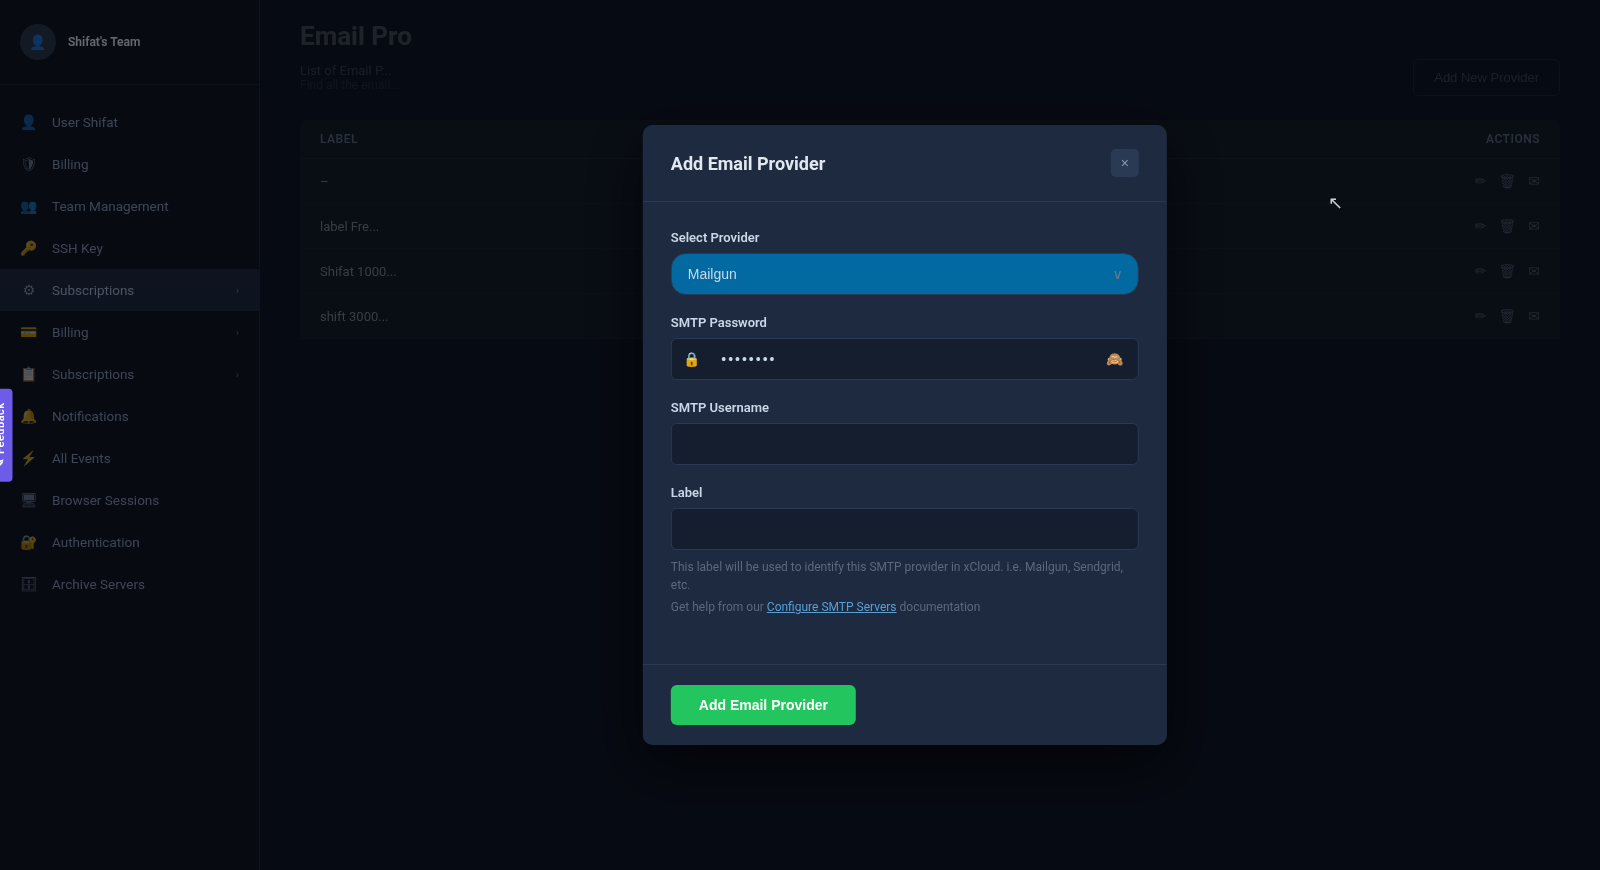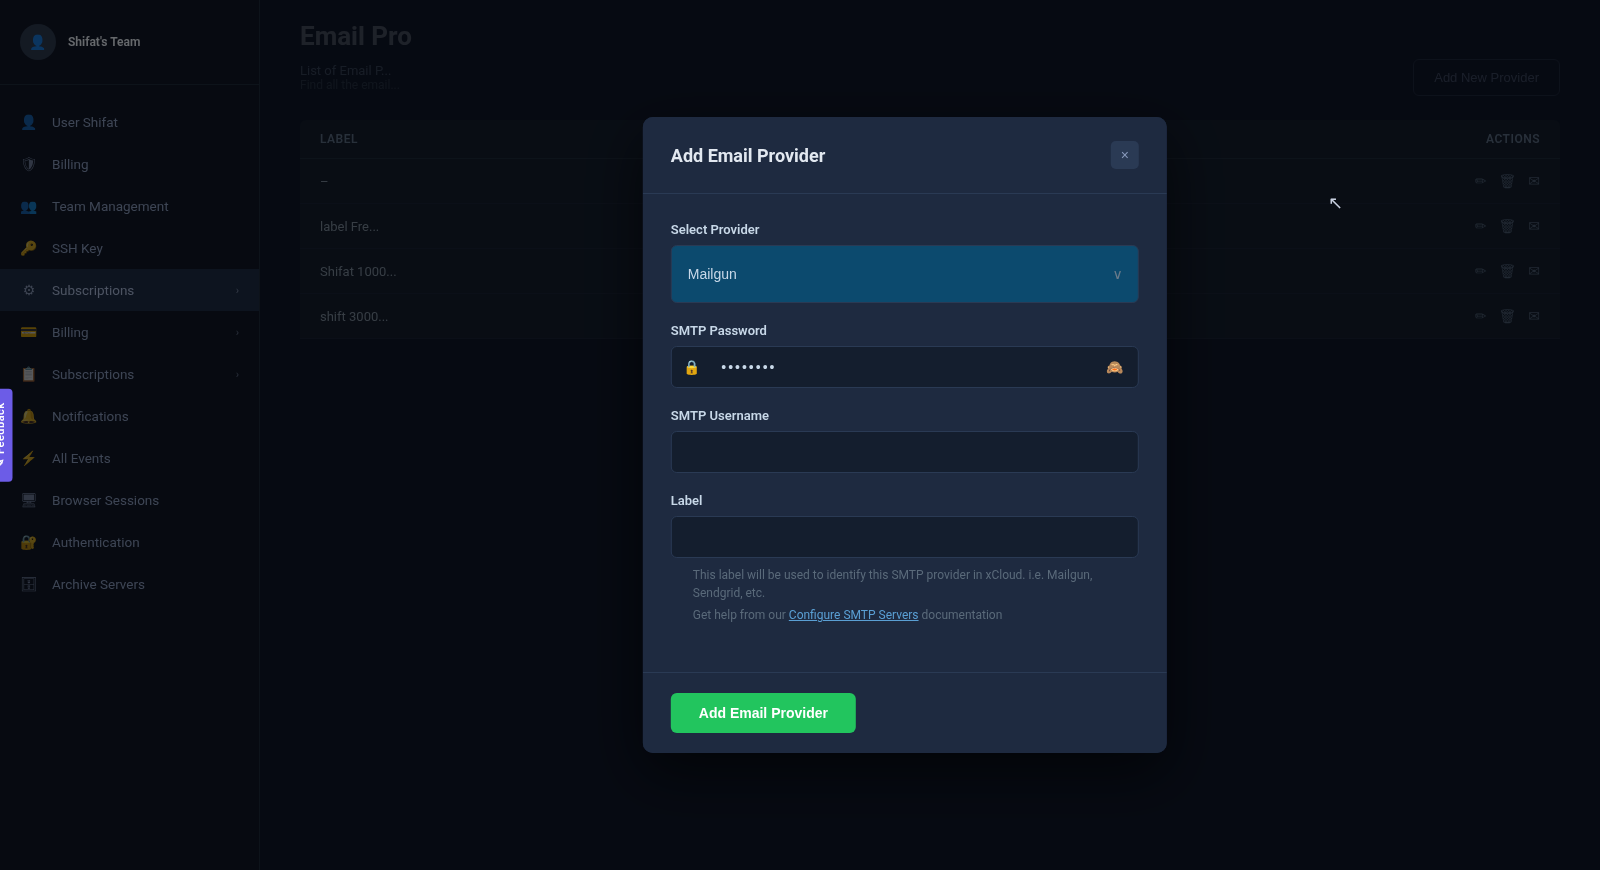--- a/index.html
+++ b/index.html
@@ -242,25 +242,25 @@
     .form-label {
       font-size: 13px;
       font-weight: 600;
       color: #c8d8e8;
       margin-bottom: 8px;
       display: block;
     }
 
     .form-select {
       width: 100%;
-      background: #0c4a6e;
+      background: #0369a1;
       border: 1px solid #2a3a54;
       color: #c8d8e8;
-      padding: 20px 16px;
-      border-radius: 6px;
+      padding: 12px 16px;
+      border-radius: 15px;
       font-size: 14px;
       appearance: none;
       cursor: pointer;
       position: relative;
     }
 
     .select-wrapper {
       position: relative;
     }
 
@@ -317,21 +317,20 @@
       color: #4a5a70;
       cursor: pointer;
       font-size: 14px;
     }
 
     .form-hint {
       font-size: 12px;
       color: #5a6a7a;
       margin-top: 8px;
       line-height: 1.5;
-      margin-left: 22px;
     }
 
     .form-hint a {
       color: #5a9fd4;
       text-decoration: underline;
     }
 
     .modal-footer {
       padding: 20px 28px;
       border-top: 1px solid #2a3a54;

